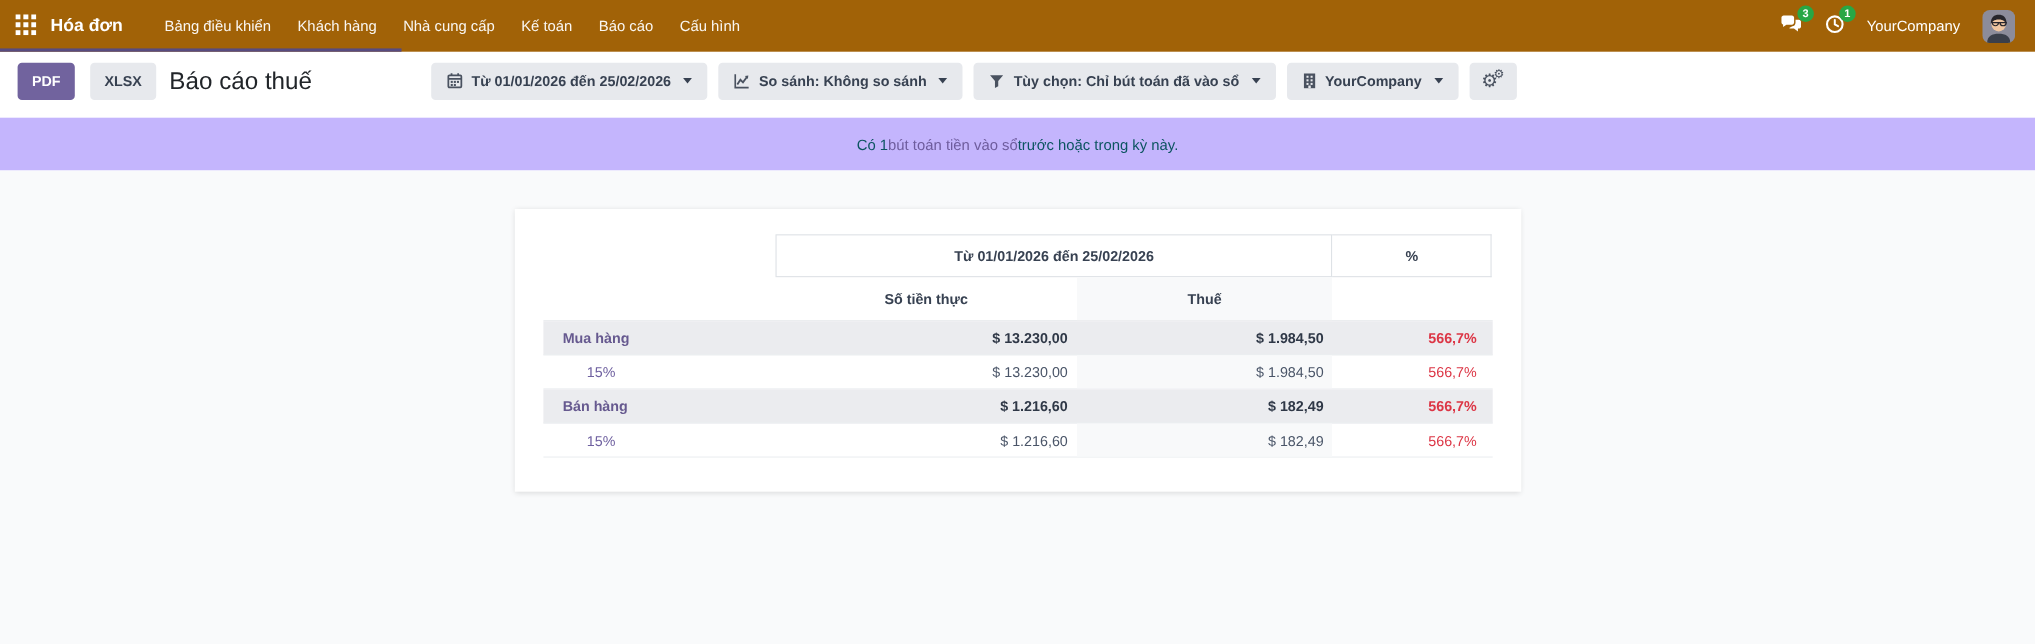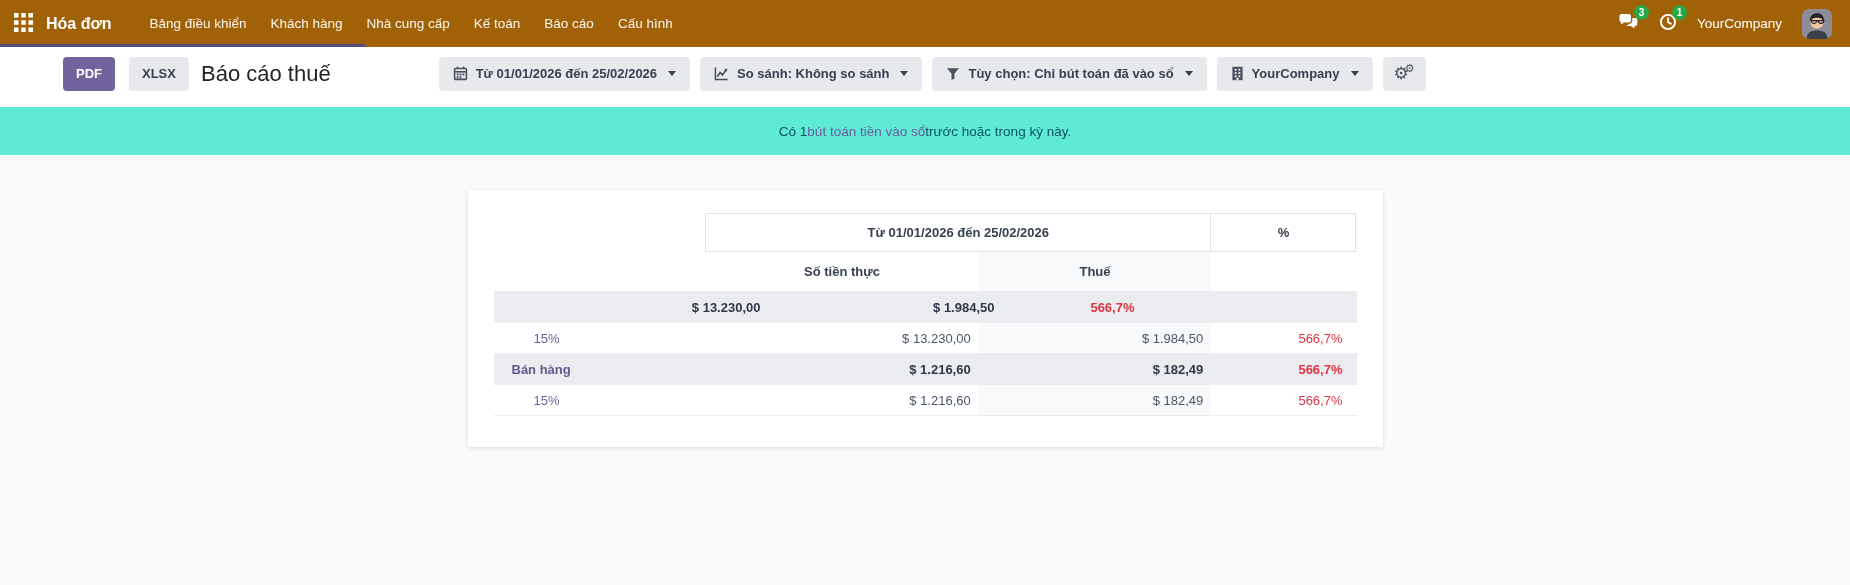--- a/index.html
+++ b/index.html
@@ -26,38 +26,38 @@
   .nav-ic { position:relative; display:flex; align-items:center; cursor:pointer; color:#fff; background:none; border:none; padding:0; }
   .badge {
     position:absolute; top:-8px; right:-10px; background:#28a745; color:#fff;
     font-size:10px; font-weight:700; min-width:15px; height:15px; border-radius:8px;
     display:flex; align-items:center; justify-content:center; padding:0 3px;
   }
   .company-name { font-size:13.5px; cursor:pointer; white-space:nowrap; }
   .avatar { width:30px; height:30px; border-radius:7px; overflow:hidden; cursor:pointer; display:block; border:none; padding:0; background:none; }
   
   .toolbar { height:53px; display:flex; align-items:center; padding-left:16px; background:#fff; }
-  .btn { border:none; border-radius:4px; height:34px; padding:0 13px; font-size:13px; font-weight:700; cursor:pointer; font-family:inherit;margin-left:47px; }
+  .btn { border:none; border-radius:4px; height:34px; padding:0 13px; font-size:13px; font-weight:700; cursor:pointer; font-family:inherit; }
   .btn-pdf { background:#71639e; color:#fff; }
   .btn-xlsx { background:#e7e9ed; color:#374151; margin-left:14px; }
   .page-title { font-size:22px; color:#212529; margin-left:12px; font-weight:400; white-space:nowrap; }
   .filter-bar { display:flex; align-items:center; gap:10px; margin-left:108px; }
   .fbtn {
     display:flex; align-items:center; gap:8px; background:#e7e9ed; border:none; border-radius:4px;
     height:34px; padding:0 14px; font-size:13px; font-weight:600; color:#374151; cursor:pointer;
     font-family:inherit; white-space:nowrap;
   }
   .fico { display:flex; align-items:center; color:#4a5260; }
   .caret { width:0; height:0; border-left:4px solid transparent; border-right:4px solid transparent; border-top:5px solid #374151; margin-left:3px; }
   .gear-btn { display:flex; align-items:center; background:#e7e9ed; border:none; border-radius:4px; height:34px; padding:0 11px; cursor:pointer; color:#4a5260; position:relative; }
   .cog-big { font-size:17px; line-height:1; }
   .cog-small { font-size:11px; line-height:1; margin-left:-4px; margin-top:-10px; }
   
   .banner {
-    margin-top:7px; height:48px; background:#5eead4;
+    margin-top:7px; height:48px; background:#c4b5fd;
     display:flex; align-items:center; justify-content:center;
     font-size:13.5px; color:#0c5460;
   }
   .banner-link { color:#6e5c9d; cursor:pointer; }
   
   .content { height:430px; background:#f9fafb; padding-top:35px; }
   .card {
     width:915px; height:257px; margin:0 auto; background:#fff;
     box-shadow:0 1px 5px rgba(0,0,0,.13); padding-top:23px;
   }
@@ -236,20 +236,21 @@
         <div class="cell pct-head">%</div>
       </div>
       <div class="trow thead2">
         <div class="cell col-label"></div>
         <div class="cell col-actual sub">Số tiền thực</div>
         <div class="cell col-tax sub tax-band">Thuế</div>
         <div class="cell col-pct"></div>
       </div>
       <div>
           <div class="trow drow total">
+            <div class="cell col-label lbl">Mua hàng</div>
             <div class="cell col-actual num">$ 13.230,00</div>
             <div class="cell col-tax num tax-band">$ 1.984,50</div>
             <div class="cell col-pct pct">566,7%</div>
           </div>
           <div class="trow drow">
             <div class="cell col-label lbl detail">15%</div>
             <div class="cell col-actual num">$ 13.230,00</div>
             <div class="cell col-tax num tax-band">$ 1.984,50</div>
             <div class="cell col-pct pct">566,7%</div>
           </div>

